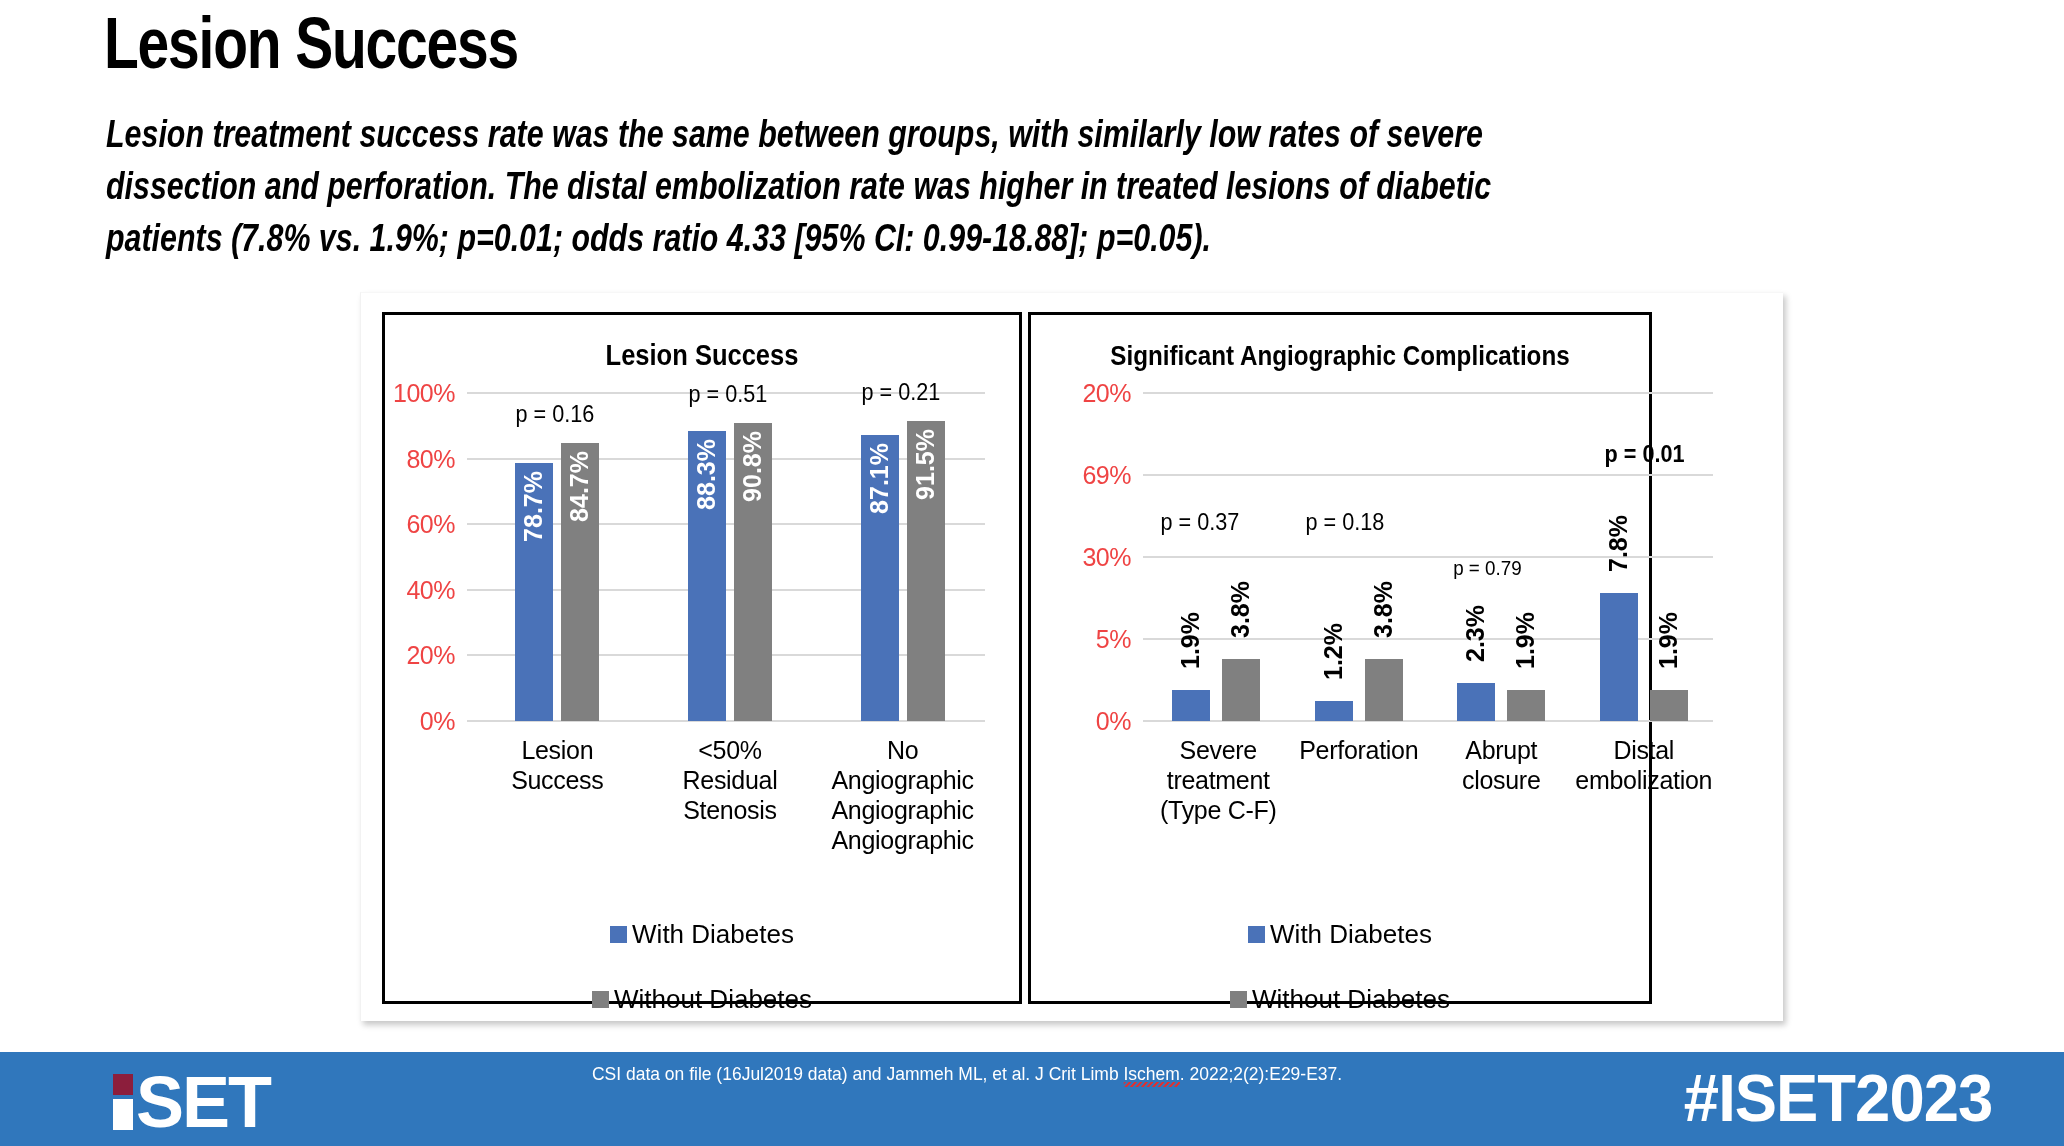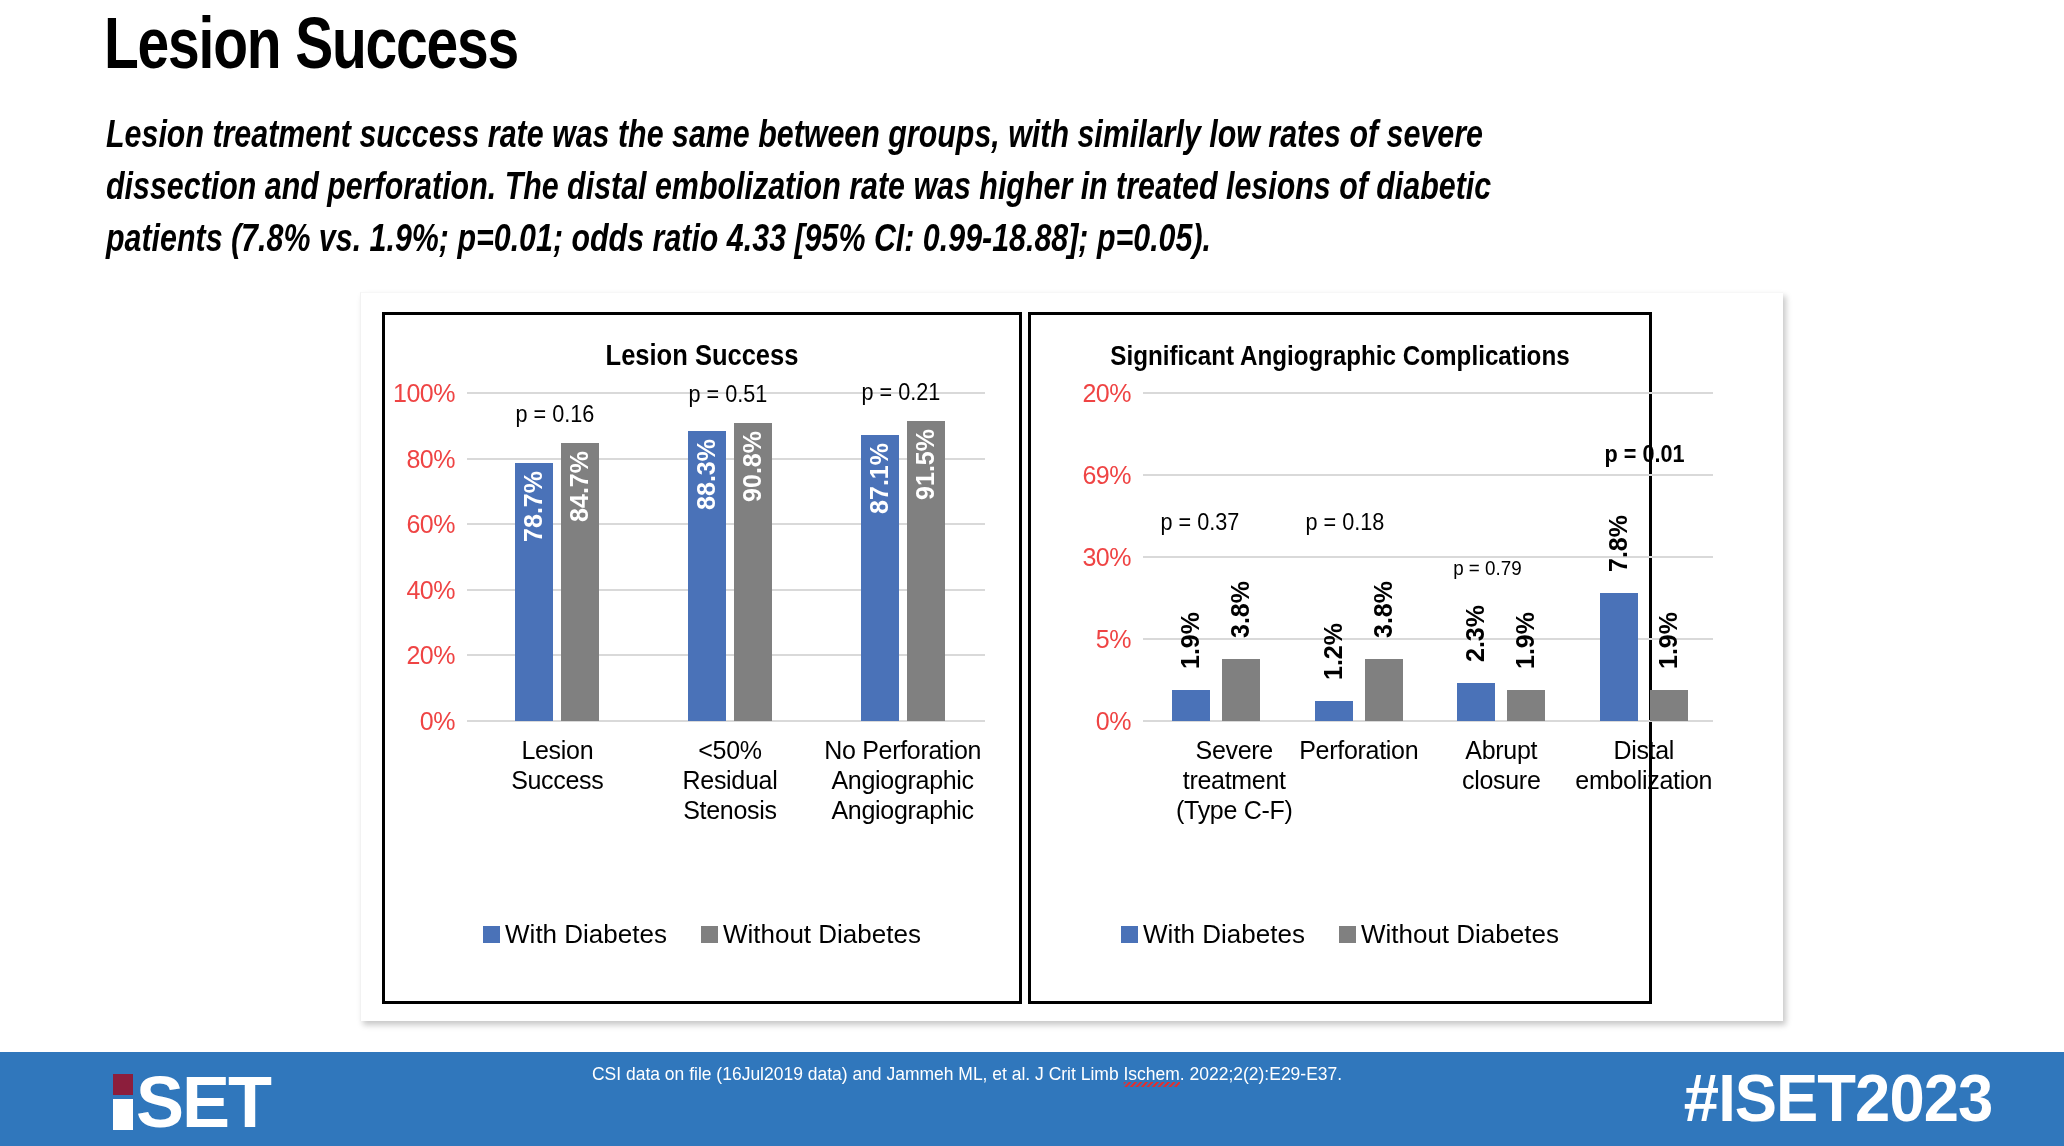--- a/index.html
+++ b/index.html
@@ -150,20 +150,21 @@
   .chart-legend {
     position: absolute;
     left: 0;
     width: 100%;
     display: flex;
     justify-content: center;
     align-items: center;
     gap: 34px;
     font-size: 26px;
     color: #000000;
+    flex-direction: column;
   }
   .legend-entry { display: flex; align-items: center; gap: 5px; }
   .legend-swatch { width: 17px; height: 17px; display: inline-block; }
   .legend-swatch.with { background: #4A72B8; }
   .legend-swatch.without { background: #808080; }
 
   
   #footer-bar {
     position: absolute;
     left: 0;
@@ -281,21 +282,21 @@
         <div>&lt;50%</div>
         <div>Residual</div>
         <div>Stenosis</div>
       </div>
       <div class="bar with" style="left: 393.667px; width: 38px; height: 285.688px;"></div>
       <div class="bar-value inside" style="left: 399.667px; top: 50.312px;">87.1%</div>
       <div class="bar without" style="left: 439.667px; width: 38px; height: 300.12px;"></div>
       <div class="bar-value inside" style="left: 445.667px; top: 35.88px;">91.5%</div>
       <div class="pval" style="left: 391.667px; top: -14.12px;">p = 0.21</div>
       <div class="cat-label" style="left: 349.333px; width: 172.667px; top: 342px;">
-        <div>No Perforation</div>
+        <div>No Angiographic</div>
         <div>Angiographic</div>
         <div>Angiographic</div>
       </div>
     </div>
   <div class="chart-legend" id="legend-left" style="top: 604px;">
     <span class="legend-entry">
       <span class="legend-swatch with"></span>
       <span>With Diabetes</span>
     </span>
     <span class="legend-entry">
@@ -316,21 +317,21 @@
       <div class="axis-label" style="top: 164px;">30%</div>
       <div class="gridline" style="top: 81px;"></div>
       <div class="axis-label" style="top: 82px;">69%</div>
       <div class="gridline" style="top: -1px;"></div>
       <div class="axis-label" style="top: 0px;">20%</div>
       <div class="bar with" style="left: 29.25px; width: 38px; height: 31.16px;"></div>
       <div class="bar-value outside" style="left: 35.25px; top: 218.84px;">1.9%</div>
       <div class="bar without" style="left: 79.25px; width: 38px; height: 62.32px;"></div>
       <div class="bar-value outside" style="left: 85.25px; top: 187.68px;">3.8%</div>
       <div class="pval" style="left: 15.25px; top: 115.68px;">p = 0.37</div>
-      <div class="cat-label" style="left: 20px; width: 142.5px; top: 342px;">
+      <div class="cat-label" style="left: 4px; width: 142.5px; top: 342px;">
         <div>Severe</div>
         <div>treatment</div>
         <div>(Type C-F)</div>
       </div>
       <div class="bar with" style="left: 171.75px; width: 38px; height: 19.68px;"></div>
       <div class="bar-value outside" style="left: 177.75px; top: 230.32px;">1.2%</div>
       <div class="bar without" style="left: 221.75px; width: 38px; height: 62.32px;"></div>
       <div class="bar-value outside" style="left: 227.75px; top: 187.68px;">3.8%</div>
       <div class="pval" style="left: 159.75px; top: 115.68px;">p = 0.18</div>
       <div class="cat-label" style="left: 144.5px; width: 142.5px; top: 342px;">

